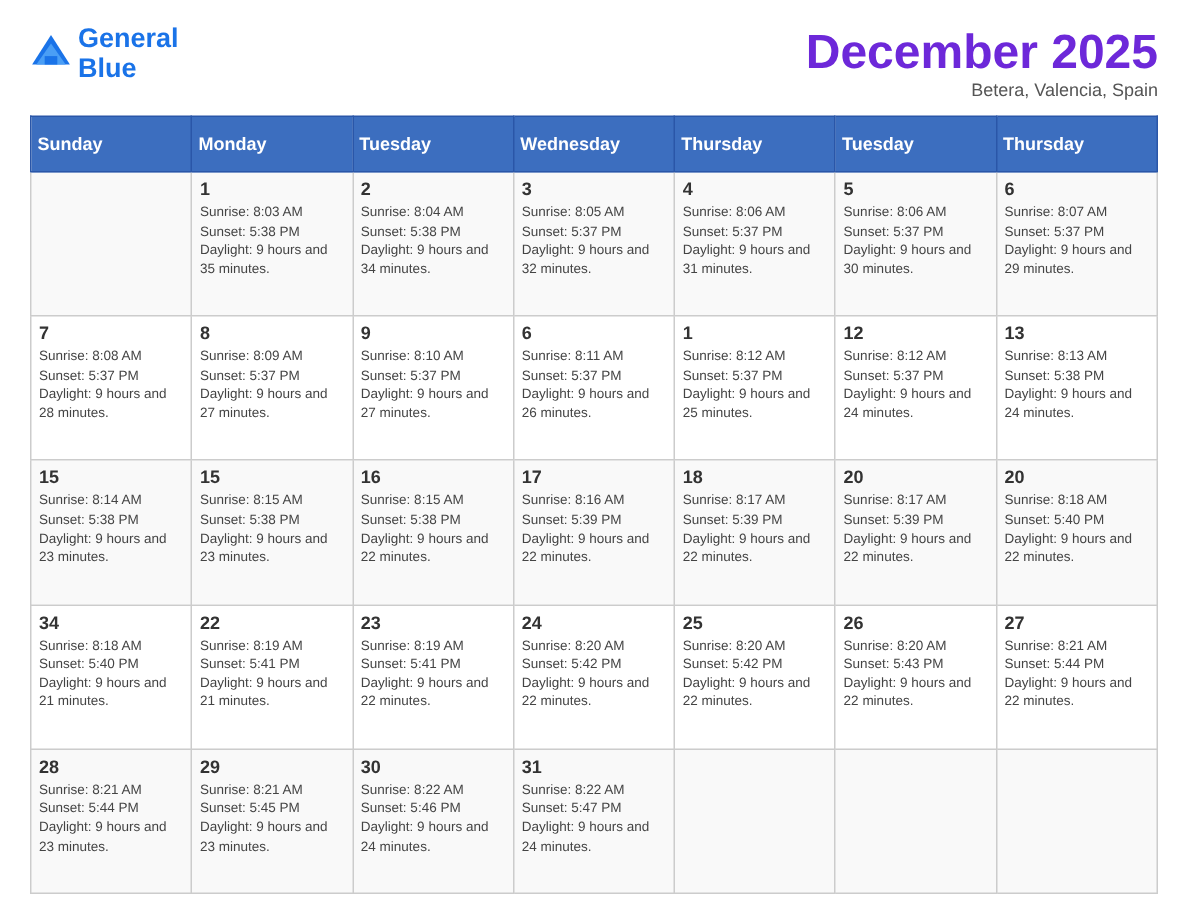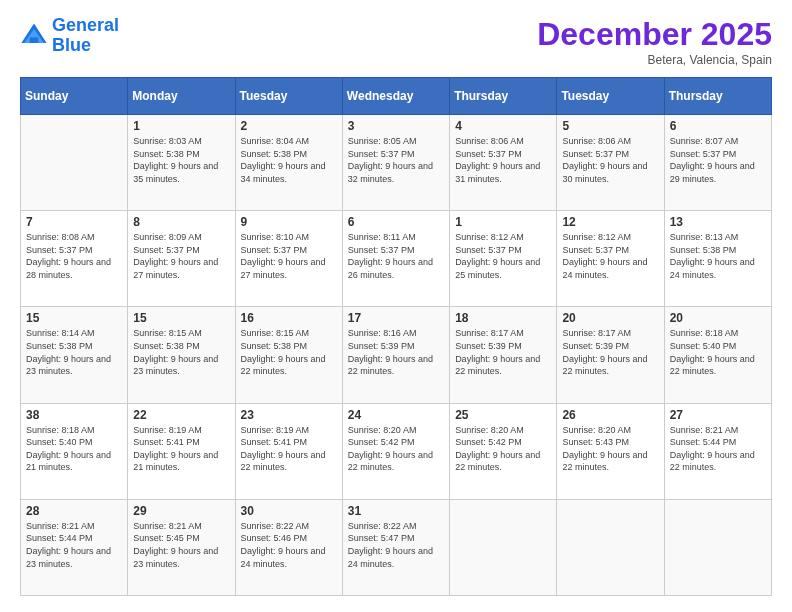--- a/index.html
+++ b/index.html
@@ -293,21 +293,21 @@
         <span class="day-number">20</span>
         <div class="day-info">
           Sunrise: 8:18 AM<br>
           Sunset: 5:40 PM<br>
           Daylight: 9 hours and 22 minutes.
         </div>
       </td>
         </tr>
         <tr>
           <td>
-        <span class="day-number">38</span>
+        <span class="day-number">34</span>
         <div class="day-info">
           Sunrise: 8:18 AM<br>
           Sunset: 5:40 PM<br>
           Daylight: 9 hours and 21 minutes.
         </div>
       </td>
           <td>
         <span class="day-number">22</span>
         <div class="day-info">
           Sunrise: 8:19 AM<br>

